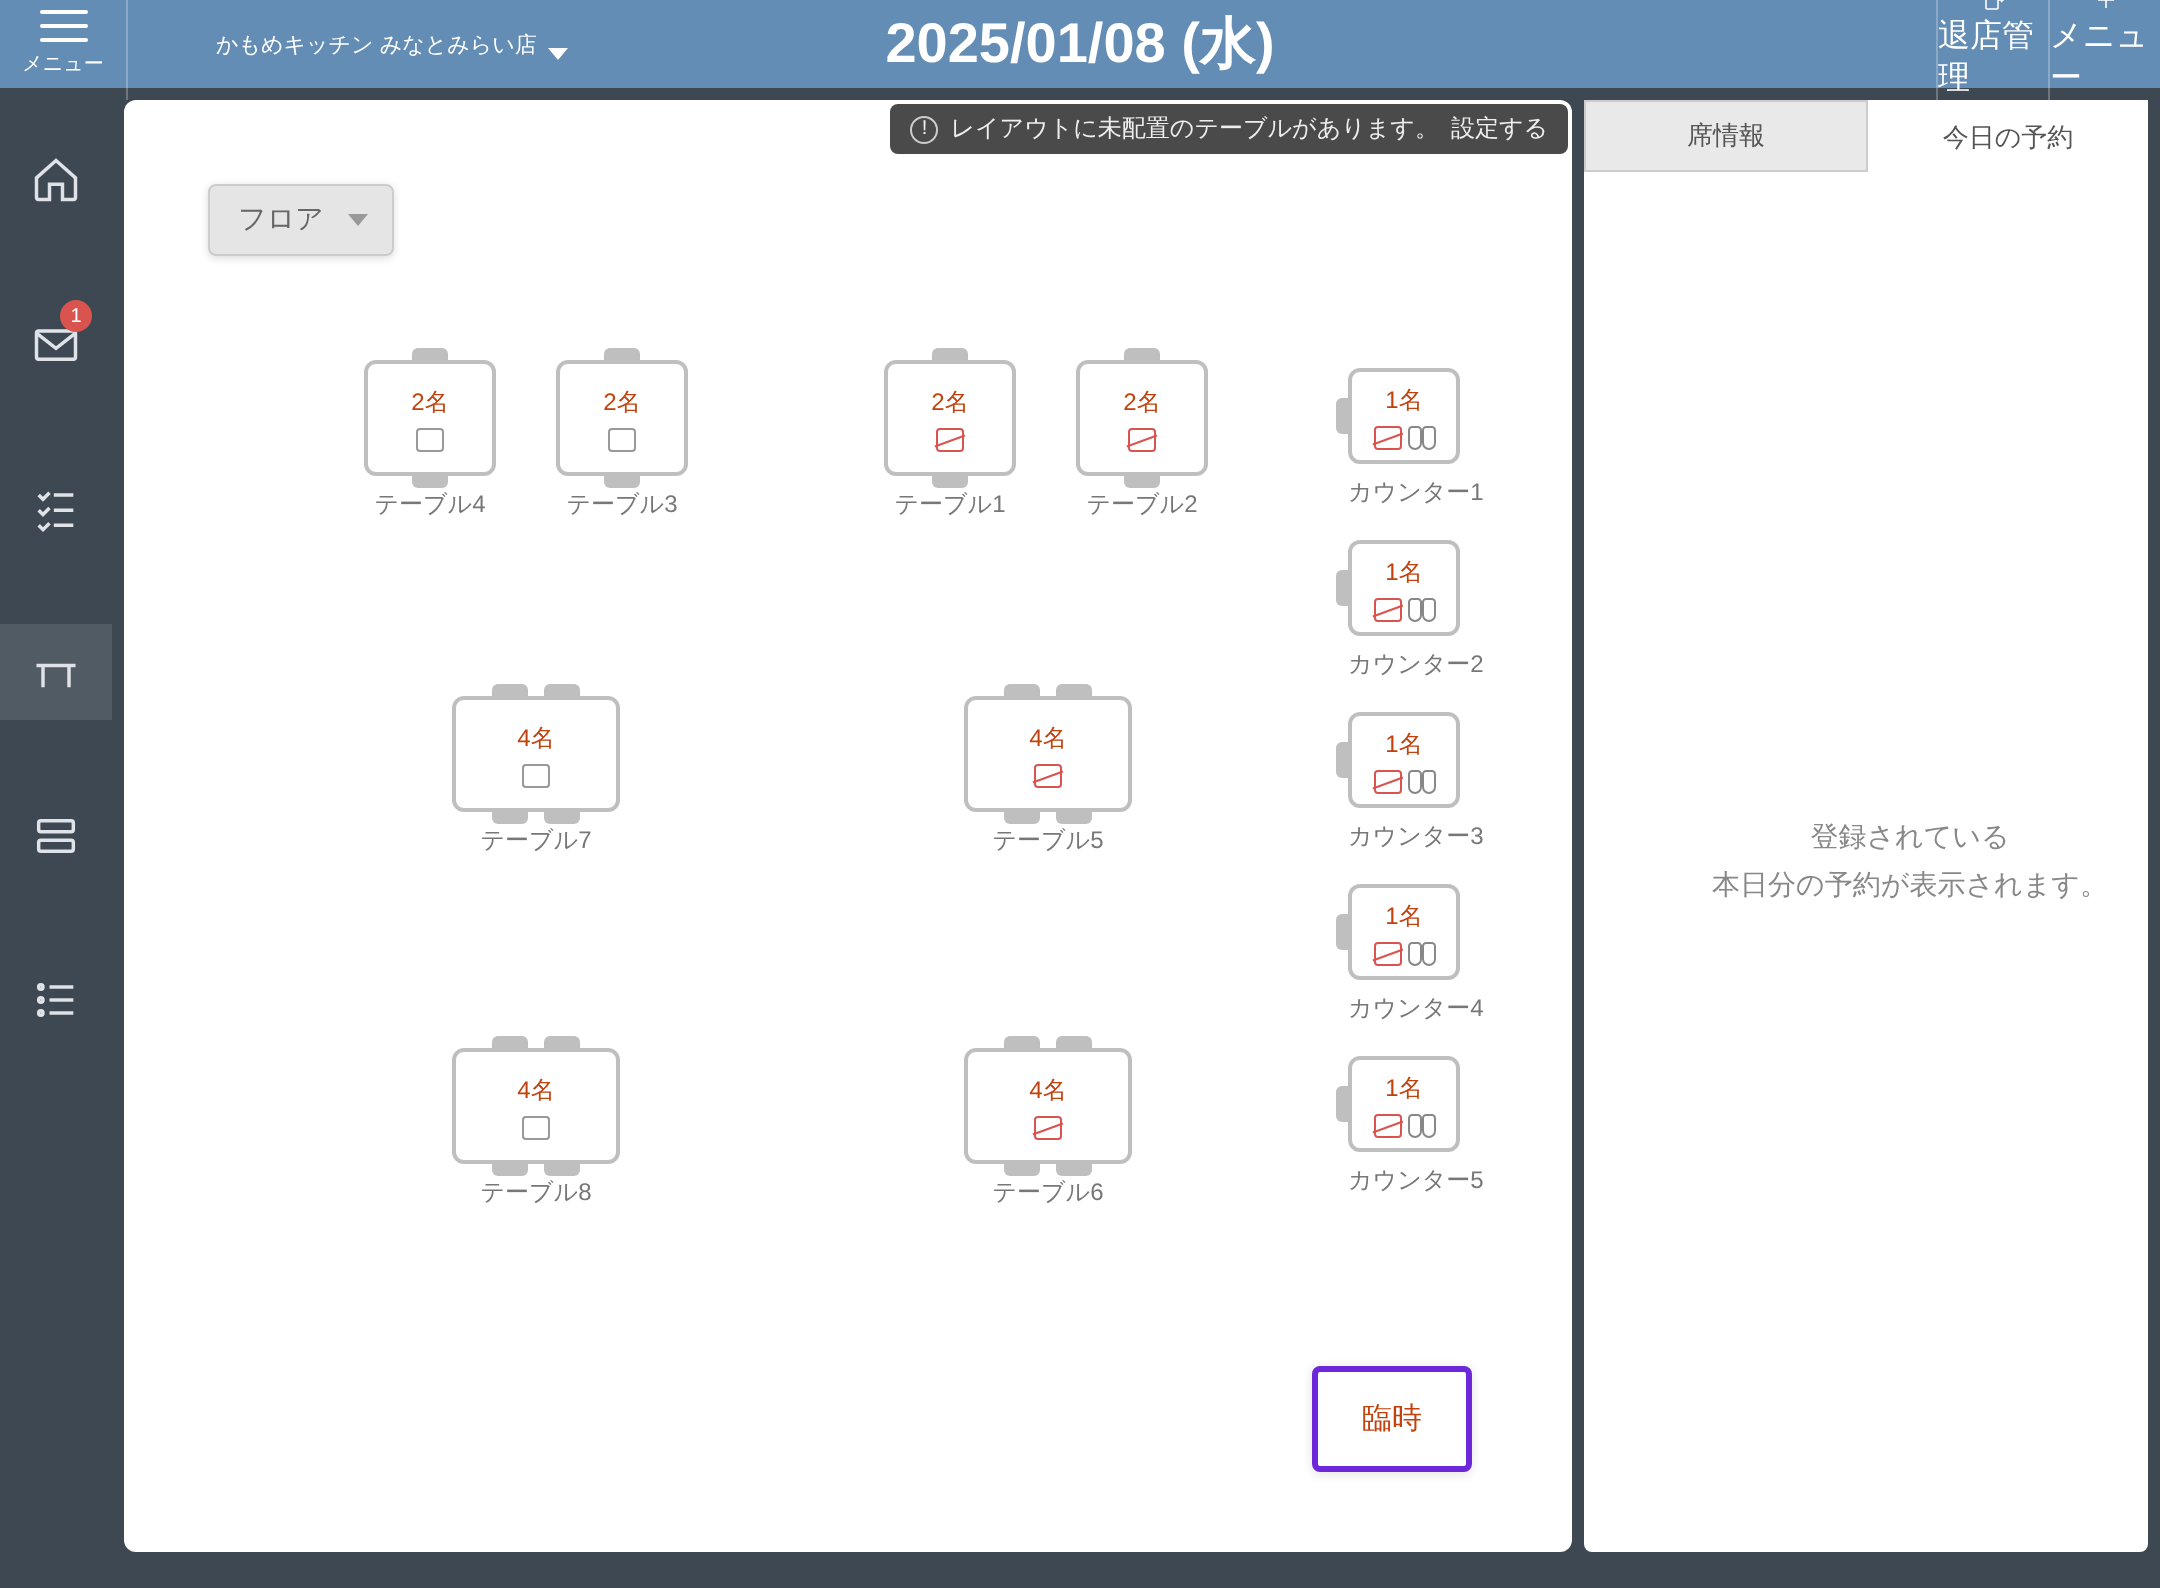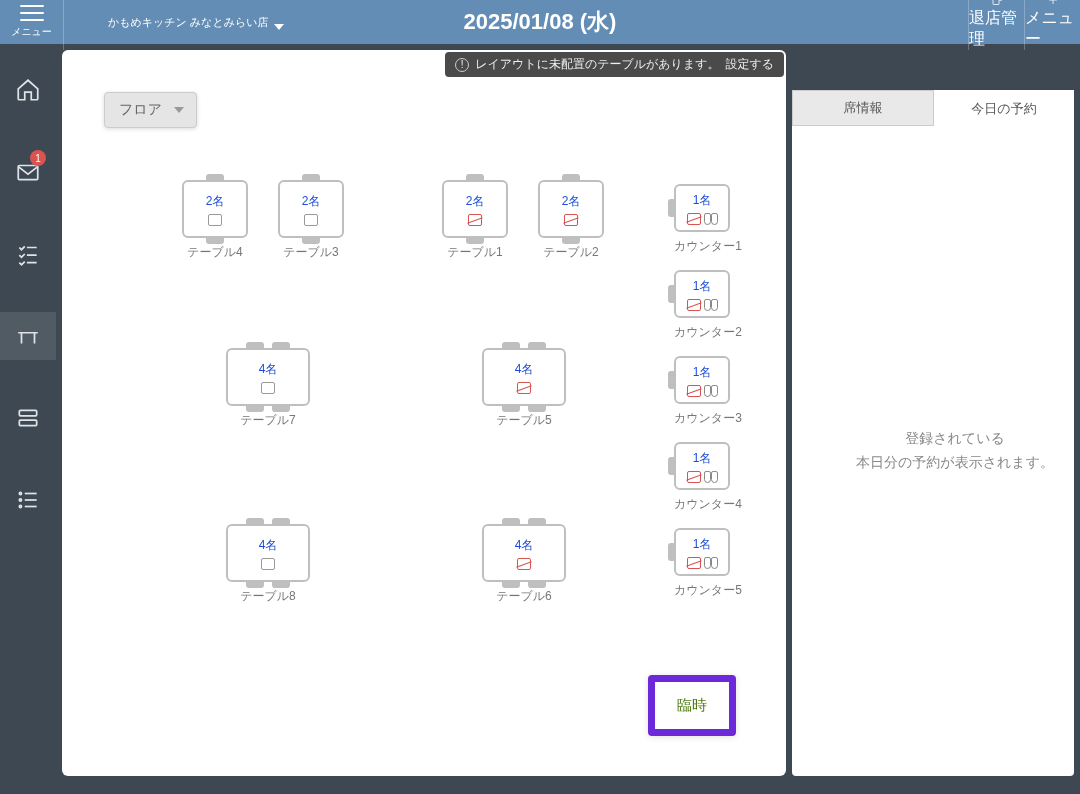--- a/index.html
+++ b/index.html
@@ -5,21 +5,21 @@
   * { box-sizing: border-box; margin: 0; padding: 0; }
   html, body { width: 1080px; height: 794px; font-family: "Hiragino Kaku Gothic ProN", "メイリオ", sans-serif; background: #3d4852; color: #444; }
   
   .header { height: 44px; background: #638db4; color: #ffffff; display: flex; align-items: center; position: relative; }
   .menu-btn { width: 64px; height: 56px; display: flex; flex-direction: column; align-items: center; justify-content: center; gap: 2px; cursor: pointer; border-right: 1px solid rgba(255,255,255,0.25); }
   .menu-icon { display: flex; flex-direction: column; gap: 5px; }
   .menu-icon span { display: block; width: 24px; height: 2px; background: #fff; border-radius: 1px; }
   .menu-label { font-size: 10px; margin-top: 2px; }
   .store-name { margin-left: 44px; font-size: 11px; display: flex; align-items: flex-end; gap: 6px; }
   .caret-down { width: 0; height: 0; border-left: 5px solid transparent; border-right: 5px solid transparent; border-top: 6px solid #fff; display: inline-block; }
-  .date-title { position: absolute; left: 50%; transform: translateX(-50%); font-size: 22px; font-weight: 600; }
+  .date-title { position: absolute; left: 50%; transform: translateX(-50%); font-size: 28px; font-weight: 600; }
   .header-right { margin-left: auto; display: flex; align-items: center; }
   .hdr-action { width: 56px; height: 56px; display: flex; flex-direction: column; align-items: center; justify-content: center; gap: 2px; cursor: pointer; border-left: 1px solid rgba(255,255,255,0.25); }
   .hdr-action svg { width: 22px; height: 22px; stroke: #fff; fill: none; stroke-width: 1.6; }
   .hdr-action .lbl { font-size: 16px; }
   
   .body { display: flex; height: calc(794px - 56px); }
   .sidebar { width: 56px; background: #3d4852; display: flex; flex-direction: column; align-items: center; padding-top: 22px; gap: 34px; }
   .side-item { width: 56px; height: 48px; display: flex; align-items: center; justify-content: center; position: relative; cursor: pointer; }
   .side-item.active { background: #515b64; }
   .side-item svg { width: 26px; height: 26px; stroke: #dfe3e8; fill: none; stroke-width: 1.6; }
@@ -29,41 +29,41 @@
   .warning-bar { position:absolute; top:2px; right:2px; background:#4a4a4a; color:#eee; font-size:12px; padding:4px 10px; border-radius:4px; display:flex; align-items:center; gap:6px; z-index:5; }
   .warning-bar .warn-icon { width:14px; height:14px; border:1.5px solid #ccc; border-radius:50%; display:inline-flex; align-items:center; justify-content:center; font-size:10px; }
   .warning-bar .link { cursor:pointer; }
   .floor-select { position:absolute; top:22px; left:12px; background:#e5e5e5; border:1px solid #ccc; border-radius:4px; padding:8px 34px 8px 14px; font-size:14px; color:#666; box-shadow:0 1px 4px rgba(0,0,0,0.15); z-index:4; }
   .floor-select::after { content:""; position:absolute; right:12px; top:50%; transform:translateY(-50%); width:0;height:0;border-left:5px solid transparent;border-right:5px solid transparent;border-top:6px solid #999; }
   .canvas { position:absolute; left:30px; right:30px; top:20px; bottom:20px; background:#fff; border-radius:6px; }
   .floor-white { position:absolute; inset:0; }
   
   .tbl { position:absolute; text-align:center; }
   .tbl .box { border:2px solid #bfbfbf; border-radius:6px; background:#fff; display:flex; flex-direction:column; align-items:center; justify-content:center; gap:4px; position:relative; }
-  .tbl .cap { font-size:12px; color:#1d4ed8; }
+  .tbl .cap { font-size:12px; color:#c2410c; }
   .tbl .icons { display:flex; gap:3px; align-items:center; justify-content:center; }
   .icon-sm { width:14px; height:12px; border:1.2px solid #999; border-radius:2px; position:relative; }
   .icon-nosmoke { border-color:#d9534f; }
   .icon-nosmoke::after { content:""; position:absolute; left:-2px; right:-2px; top:50%; height:1.4px; background:#d9534f; transform:rotate(-20deg); }
   .icon-shoe { width:14px; height:12px; position:relative; }
   .icon-shoe::before, .icon-shoe::after { content:""; position:absolute; width:5px; height:10px; border:1.2px solid #888; border-radius:3px 3px 5px 5px; top:0; }
   .icon-shoe::before { left:0; }
   .icon-shoe::after { right:0; }
   .tbl .name { font-size:12px; color:#777; margin-top:6px; }
   
   .nub { position:absolute; background:#bfbfbf; border-radius:3px 3px 0 0; }
   .nub.top { top:-8px; width:18px; height:8px; }
   .nub.bot { bottom:-8px; width:18px; height:8px; border-radius:0 0 3px 3px; }
   .nub.left { left:-8px; width:8px; height:18px; border-radius:3px 0 0 3px; }
   .nub.t1 { left:50%; transform:translateX(-50%); }
   .nub.tL { left:22%; } .nub.tR { right:22%; }
   
-  .temp-btn { position:absolute; right:20px; bottom:20px; background:#fff; border:7px solid #6d28d9; border-radius:4px; padding:14px 22px; font-size:15px; color:#4d7c0f; box-shadow:0 1px 6px rgba(0,0,0,0.12); cursor:pointer;text-align:center; }
-  
-  .right-panel { width:282px; background:#fff; border-radius:4px; display:flex; flex-direction:column;margin-top:40px; }
+  .temp-btn { position:absolute; right:20px; bottom:20px; background:#fff; border:3px solid #6d28d9; border-radius:4px; padding:14px 22px; font-size:15px; color:#c2410c; box-shadow:0 1px 6px rgba(0,0,0,0.12); cursor:pointer;text-align:center; }
+  
+  .right-panel { width:282px; background:#fff; border-radius:4px; display:flex; flex-direction:column; }
   .tabs { display:flex; height:36px; }
   .tab { flex:1; display:flex; align-items:center; justify-content:center; font-size:13px; color:#555; cursor:pointer; }
   .tab.inactive { background:#e9e9e9; border:1px solid #ccc; }
   .tab.active { background:#fff; border-top:1px solid #fff; font-weight:500; }
   .panel-body { flex:1; display:flex; align-items:center; justify-content:flex-end; padding:20px; }
   .empty-msg { text-align:center; font-size:14px; color:#888; line-height:1.7; }
 </style>
 </head>
 <body>
 

